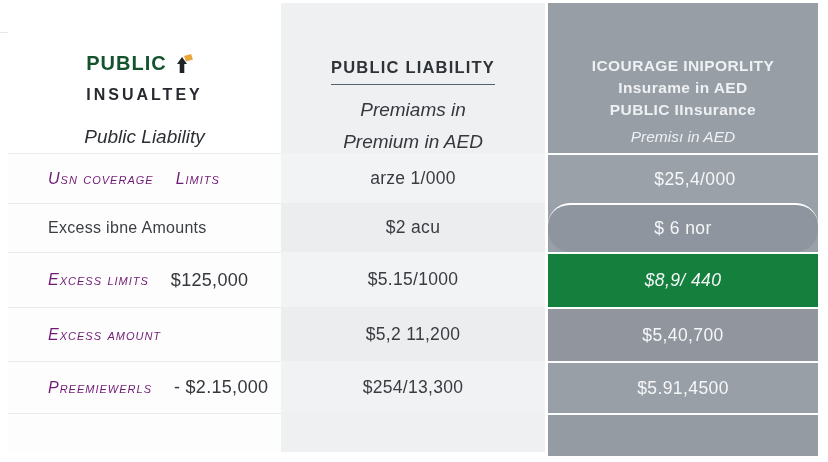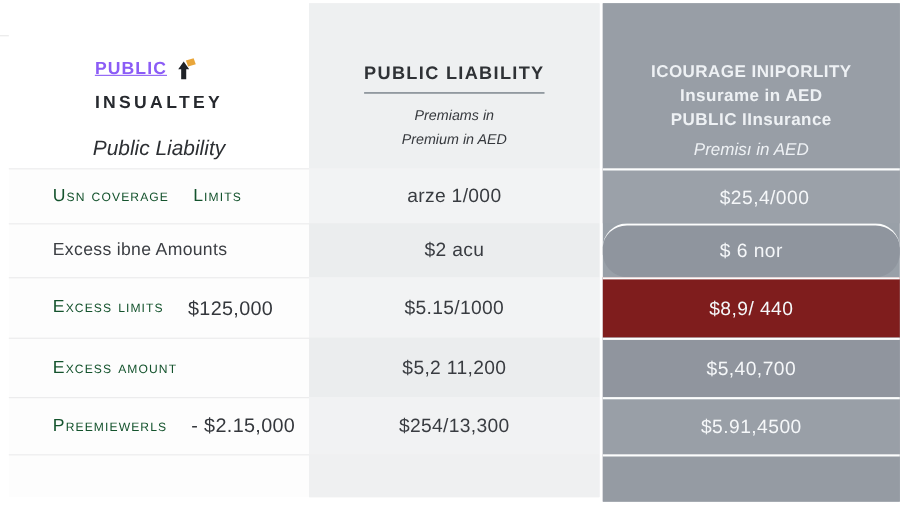--- a/index.html
+++ b/index.html
@@ -11,51 +11,51 @@
   .topline{position:absolute;left:0;top:32px;width:281px;height:1px;background:#e8e8e8;}
   .col{position:absolute;display:flex;flex-direction:column;}
   .col-left{left:8px;top:0;width:273px;height:452px;background:#ffffff;}
   .col-mid{left:281px;top:3px;width:264px;height:449px;background:#eff0f1;}
   .col-right{left:548px;top:3px;width:270px;height:453px;background:#99a0a8;}
 
   
   .hdr-left{height:153px;display:flex;flex-direction:column;align-items:center;justify-content:flex-start;padding-top:52px;}
   .logo{display:flex;flex-direction:column;align-items:flex-start;}
   .logo-line1{display:flex;align-items:center;gap:5px;}
-  .logo-title{font-size:16px;font-weight:800;letter-spacing:1px;color:#8b5cf6;text-decoration:underline;}
+  .logo-title{font-size:20px;font-weight:800;letter-spacing:1px;color:#14532d;}
   .logo-sub{align-self:flex-end;font-size:16px;font-weight:700;letter-spacing:3px;color:#26292e;margin-top:11px;}
   .left-subheading{font-style:italic;font-size:19px;color:#2c2f33;margin-top:22px;font-weight:500;}
 
   .hdr-mid{height:150px;display:flex;flex-direction:column;align-items:center;padding-top:55px;background:#eef0f1;}
   .mid-title{font-size:16.5px;font-weight:700;letter-spacing:1.2px;color:#2f3236;
     border-bottom:1.5px solid #55606b;padding-bottom:7px;}
-  .mid-sub{font-style:italic;font-size:13px;color:#35383d;line-height:1.7;margin-top:9px;text-align:center;}
+  .mid-sub{font-style:italic;font-size:19px;color:#35383d;line-height:1.7;margin-top:9px;text-align:center;}
 
   .hdr-right{height:150px;display:flex;flex-direction:column;align-items:center;padding-top:52px;background:#989ea6;text-align:center;}
   .right-title{font-size:15.5px;font-weight:700;color:#eef1f4;line-height:1.42;letter-spacing:0.4px;}
   .right-sub{font-style:italic;font-size:15.5px;color:#eef1f4;margin-top:7px;}
 
   
   .row{display:flex;align-items:center;}
   .r1{height:50px;} .r2{height:49px;} .r3{height:55px;} .r4{height:54px;} .r5{height:52px;}
   .rfoot{flex:1;}
 
   .col-left .row{padding-left:40px;border-top:1px solid #eaeaeb;gap:22px;}
   .col-left .row:nth-child(odd){background:#fdfdfd;}
   .lbg-a{background:#fdfdfd;} .lbg-b{background:#f6f6f7;}
-  .smallcaps{font-variant:small-caps;letter-spacing:1px;font-size:16px;color:#14532d;}
+  .smallcaps{font-variant:small-caps;letter-spacing:1px;font-size:16px;color:#701a75;font-style:italic;}
   .plainlabel{font-size:16px;color:#3b3e43;letter-spacing:0.3px;}
   .num{font-size:18px;color:#34373c;letter-spacing:0.3px;}
 
   .col-mid .row{justify-content:center;}
   .mbg-a{background:#f2f3f4;} .mbg-b{background:#ebedee;} .mbg-c{background:#f1f2f3;} .mbg-f{background:#eff0f1;}
   .mid-val{font-size:17.5px;color:#393c41;letter-spacing:0.3px;}
 
   .col-right .row{justify-content:center;border-top:2px solid #fcfdfd;}
-  .dbg-a{background:#9ba1a9;padding-left:24px;} .dbg-b{background:#8f959e;border-radius:22px;} .dbg-c{background:#7f1d1d;} .dbg-d{background:#90959e;} .dbg-e{background:#999fa7;} .dbg-f{background:#959ba3;}
+  .dbg-a{background:#9ba1a9;padding-left:24px;} .dbg-b{background:#8f959e;border-radius:22px;} .dbg-c{background:#15803d;font-style:italic;} .dbg-d{background:#90959e;} .dbg-e{background:#999fa7;} .dbg-f{background:#959ba3;}
   .right-val{font-size:17.5px;color:#f5f7f9;font-weight:500;letter-spacing:0.4px;}
 </style>
 </head>
 <body>
 
 <div class="stage">
   <div class="topline"></div>
 
   <div class="col col-left">
     <div class="hdr-left">

